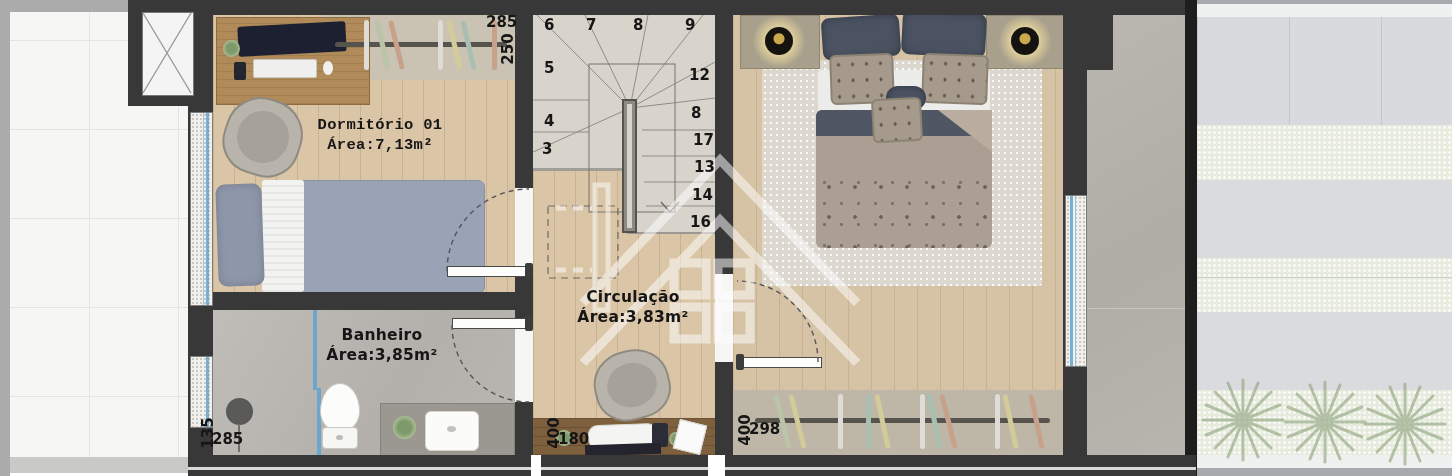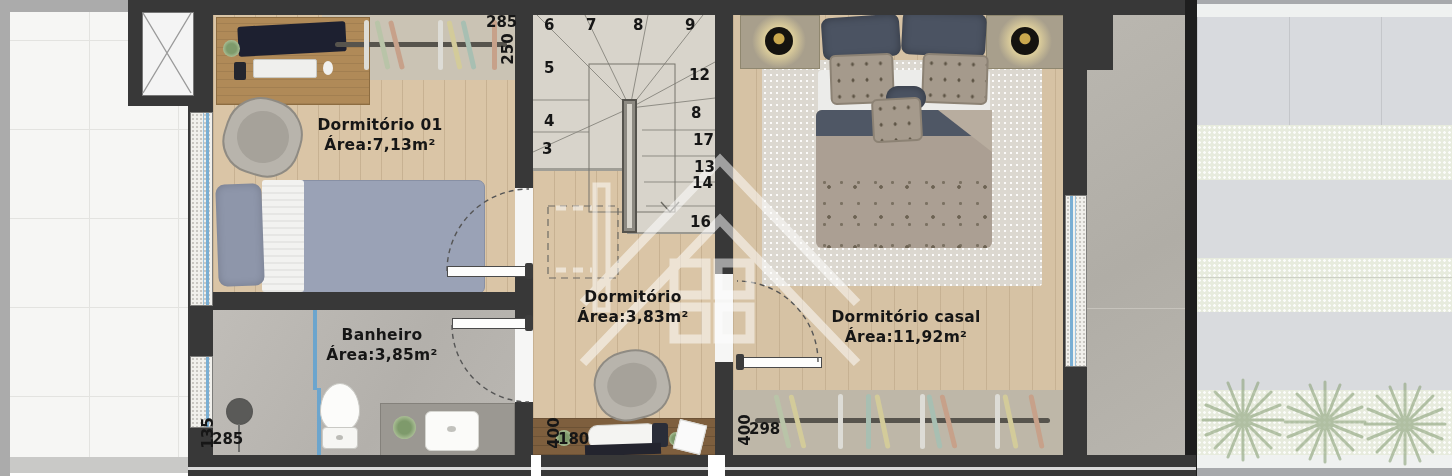--- a/index.html
+++ b/index.html
@@ -243,49 +243,45 @@
       <path d="M583 363 L720 220 L857 363"></path>
       <rect x="595" y="185" width="13" height="125" stroke-width="5"></rect>
       <path d="M556 208 H592 M556 270 H592" stroke-width="5" stroke-dasharray="10 7"></path>
       <rect x="674" y="263" width="32" height="32"></rect>
       <rect x="718" y="263" width="32" height="32"></rect>
       <rect x="674" y="307" width="32" height="32"></rect>
       <rect x="718" y="307" width="32" height="32"></rect>
     </g>
   </svg>
 
-  <div class="room-label" style="left:380px;top:116px;">
+  <div class="room-label" style="left:380px;top:116px;font-family:Liberation Mono, monospace;">
     <div>Dormitório 01</div>
     <div>Área:7,13m²</div>
   </div>
   <div class="room-label" style="left:382px;top:326px;">
     <div>Banheiro</div>
     <div>Área:3,85m²</div>
   </div>
   <div class="room-label" style="left:633px;top:288px;">
-    <div>Dormitório</div>
+    <div>Circulação</div>
     <div>Área:3,83m²</div>
-  </div>
-  <div class="room-label" style="left:906px;top:308px;">
-    <div>Dormitório casal</div>
-    <div>Área:11,92m²</div>
   </div>
 
   <span class="snum" style="left:544px;top:16px;">6</span>
   <span class="snum" style="left:586px;top:16px;">7</span>
   <span class="snum" style="left:633px;top:16px;">8</span>
   <span class="snum" style="left:685px;top:16px;">9</span>
   <span class="snum" style="left:544px;top:59px;">5</span>
   <span class="snum" style="left:544px;top:112px;">4</span>
   <span class="snum" style="left:542px;top:140px;">3</span>
   <span class="snum" style="left:689px;top:66px;">12</span>
   <span class="snum" style="left:691px;top:104px;">8</span>
   <span class="snum" style="left:693px;top:131px;">17</span>
   <span class="snum" style="left:694px;top:158px;">13</span>
-  <span class="snum" style="left:692px;top:174px;">14</span>
+  <span class="snum" style="left:692px;top:186px;">14</span>
   <span class="snum" style="left:690px;top:213px;">16</span>
 
   <span class="dim" style="left:486px;top:13px;">285</span>
   <span class="dim v" style="left:492px;top:40px;">250</span>
   <span class="dim v" style="left:192px;top:424px;">135</span>
   <span class="dim" style="left:212px;top:430px;">285</span>
   <span class="dim v" style="left:538px;top:424px;">400</span>
   <span class="dim" style="left:558px;top:430px;">180</span>
   <span class="dim v" style="left:729px;top:421px;">400</span>
   <span class="dim" style="left:749px;top:420px;">298</span>

